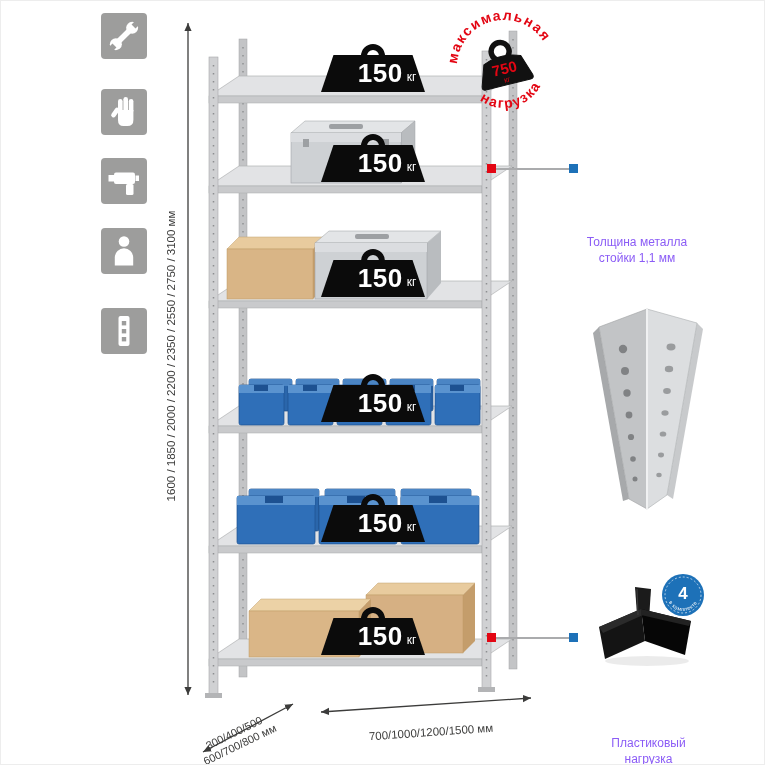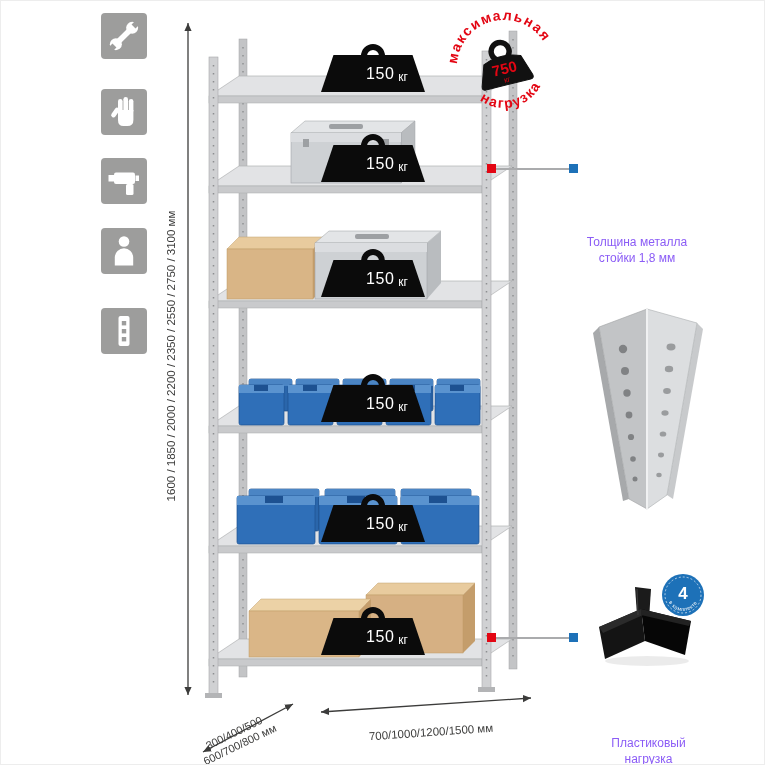--- a/index.html
+++ b/index.html
@@ -7,21 +7,21 @@
         font-family:"Liberation Sans",sans-serif;border:1px solid #ededed;box-sizing:border-box;}
   .abs{position:absolute;}
   svg{display:block;overflow:visible;}
   .tool{position:absolute;left:100px;width:46px;height:46px;background:#9d9d9c;border-radius:4px;
         display:flex;align-items:center;justify-content:center;}
   .weight{position:absolute;width:110px;text-align:center;}
   .w-handle{width:24px;height:24px;border:6px solid #0b0b0b;border-radius:50%;margin:0 auto -13px;box-sizing:border-box;}
   .w-body{position:relative;margin:0 auto;width:104px;height:37px;background:#0b0b0b;
           clip-path:polygon(12% 0,88% 0,100% 100%,0 100%);
           display:flex;align-items:center;justify-content:center;gap:4px;color:#fff;}
-  .w-val{font-size:16px;font-weight:normal;letter-spacing:.5px;margin-left:28px;}
+  .w-val{font-size:26px;font-weight:bold;letter-spacing:.5px;margin-left:28px;}
   .w-unit{font-size:12px;margin-top:6px;}
   .dim-label{position:absolute;color:#3c3c3b;font-size:11.5px;text-align:center;}
   .caption{position:absolute;color:#8b5cf6;font-size:12px;text-align:center;line-height:1.3;}
   .connector{position:absolute;height:1.5px;background:#aaabad;}
   .marker{position:absolute;width:9px;height:9px;}
   .profile-circle{position:absolute;left:586px;top:120px;width:96px;height:96px;border:1.5px solid #aaabad;
                   border-radius:50%;background:#fff;box-sizing:border-box;}
   .st-arc{font-size:14px;font-weight:bold;letter-spacing:1.5px;fill:#e30613;}
 </style>
 </head>
@@ -271,21 +271,21 @@
 
   <div class="connector" style="left:492px;top:167px;width:80px"></div>
   <div class="marker" style="left:486px;top:163px;background:#e30613"></div>
   <div class="marker" style="left:568px;top:163px;background:#1d71b8"></div>
   <div class="connector" style="left:492px;top:636px;width:80px"></div>
   <div class="marker" style="left:486px;top:632px;background:#e30613"></div>
   <div class="marker" style="left:568px;top:632px;background:#1d71b8"></div>
 
   <div class="caption" style="left:566px;top:234px;width:140px">
     <div>Толщина металла</div>
-    <div>стойки 1,8 мм</div>
+    <div>стойки 1,1 мм</div>
   </div>
 
   <svg class="abs" style="left:582px;top:302px;width:128px;height:228px" viewBox="0 0 128 228">
     <polygon points="16,24 10,30 40,198 46,196" fill="#a7a9ab"></polygon>
     <polygon points="114,20 120,26 90,196 84,192" fill="#c8cacc"></polygon>
     <polygon points="64,6 16,24 46,196 64,206" fill="#c2c4c6" stroke="#9fa1a3" stroke-width="0.6"></polygon>
     <polygon points="64,6 114,20 84,192 64,206" fill="#dcdee0" stroke="#aaacae" stroke-width="0.6"></polygon>
     <line x1="64" y1="6" x2="64" y2="206" stroke="#f0f1f2" stroke-width="2"></line>
     <g fill="#808284">
       <circle cx="40" cy="46" r="4.2"></circle>

